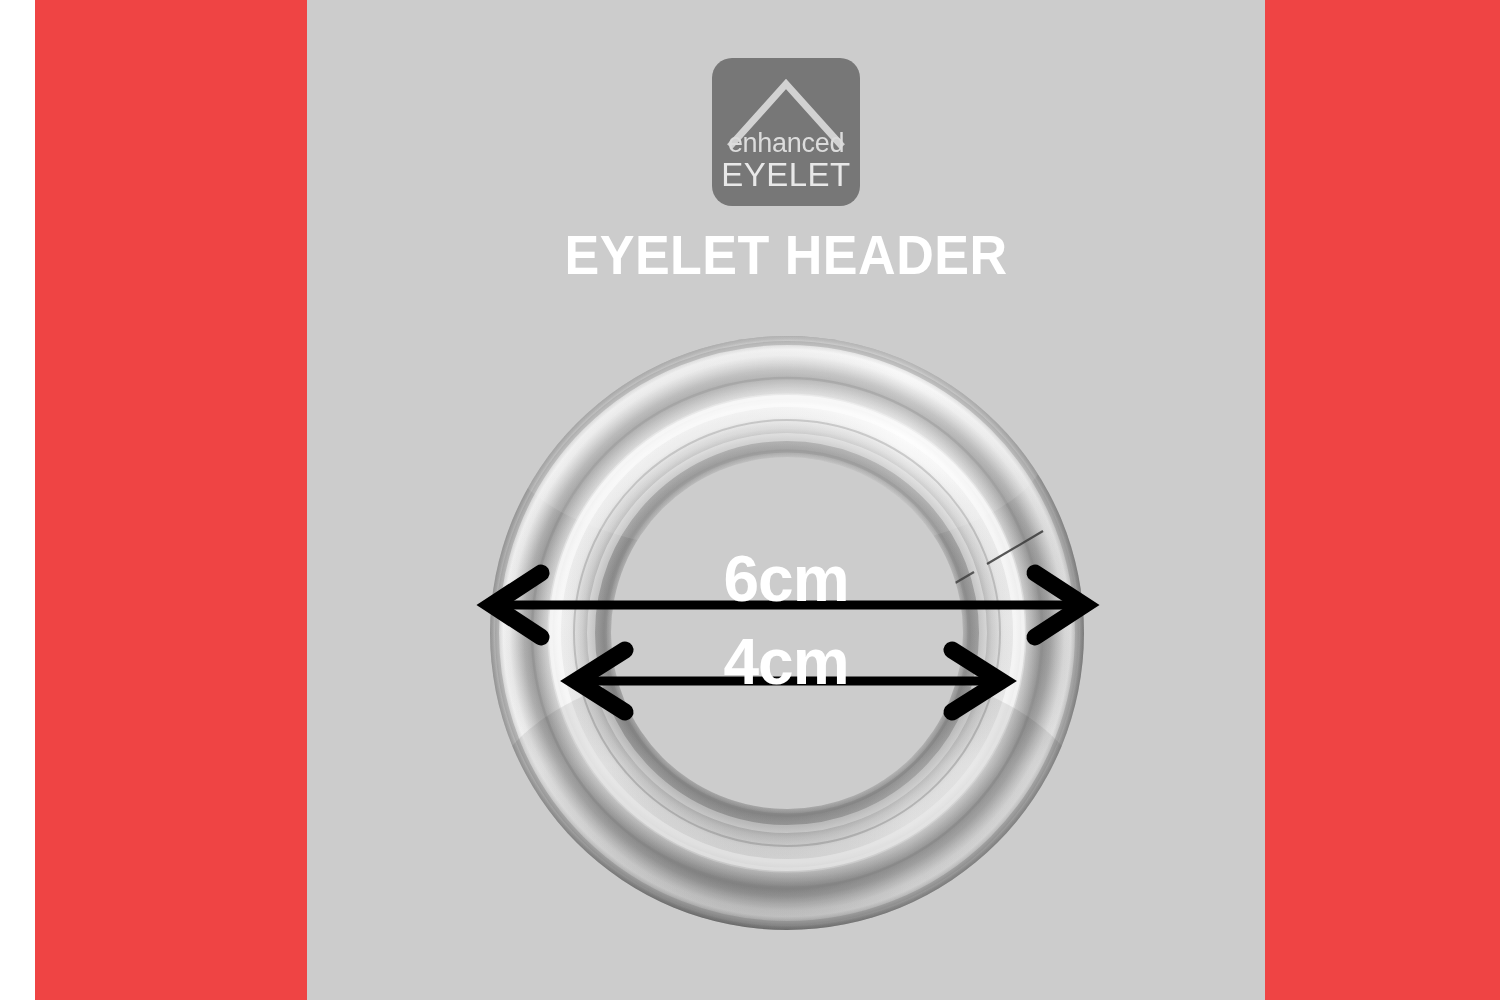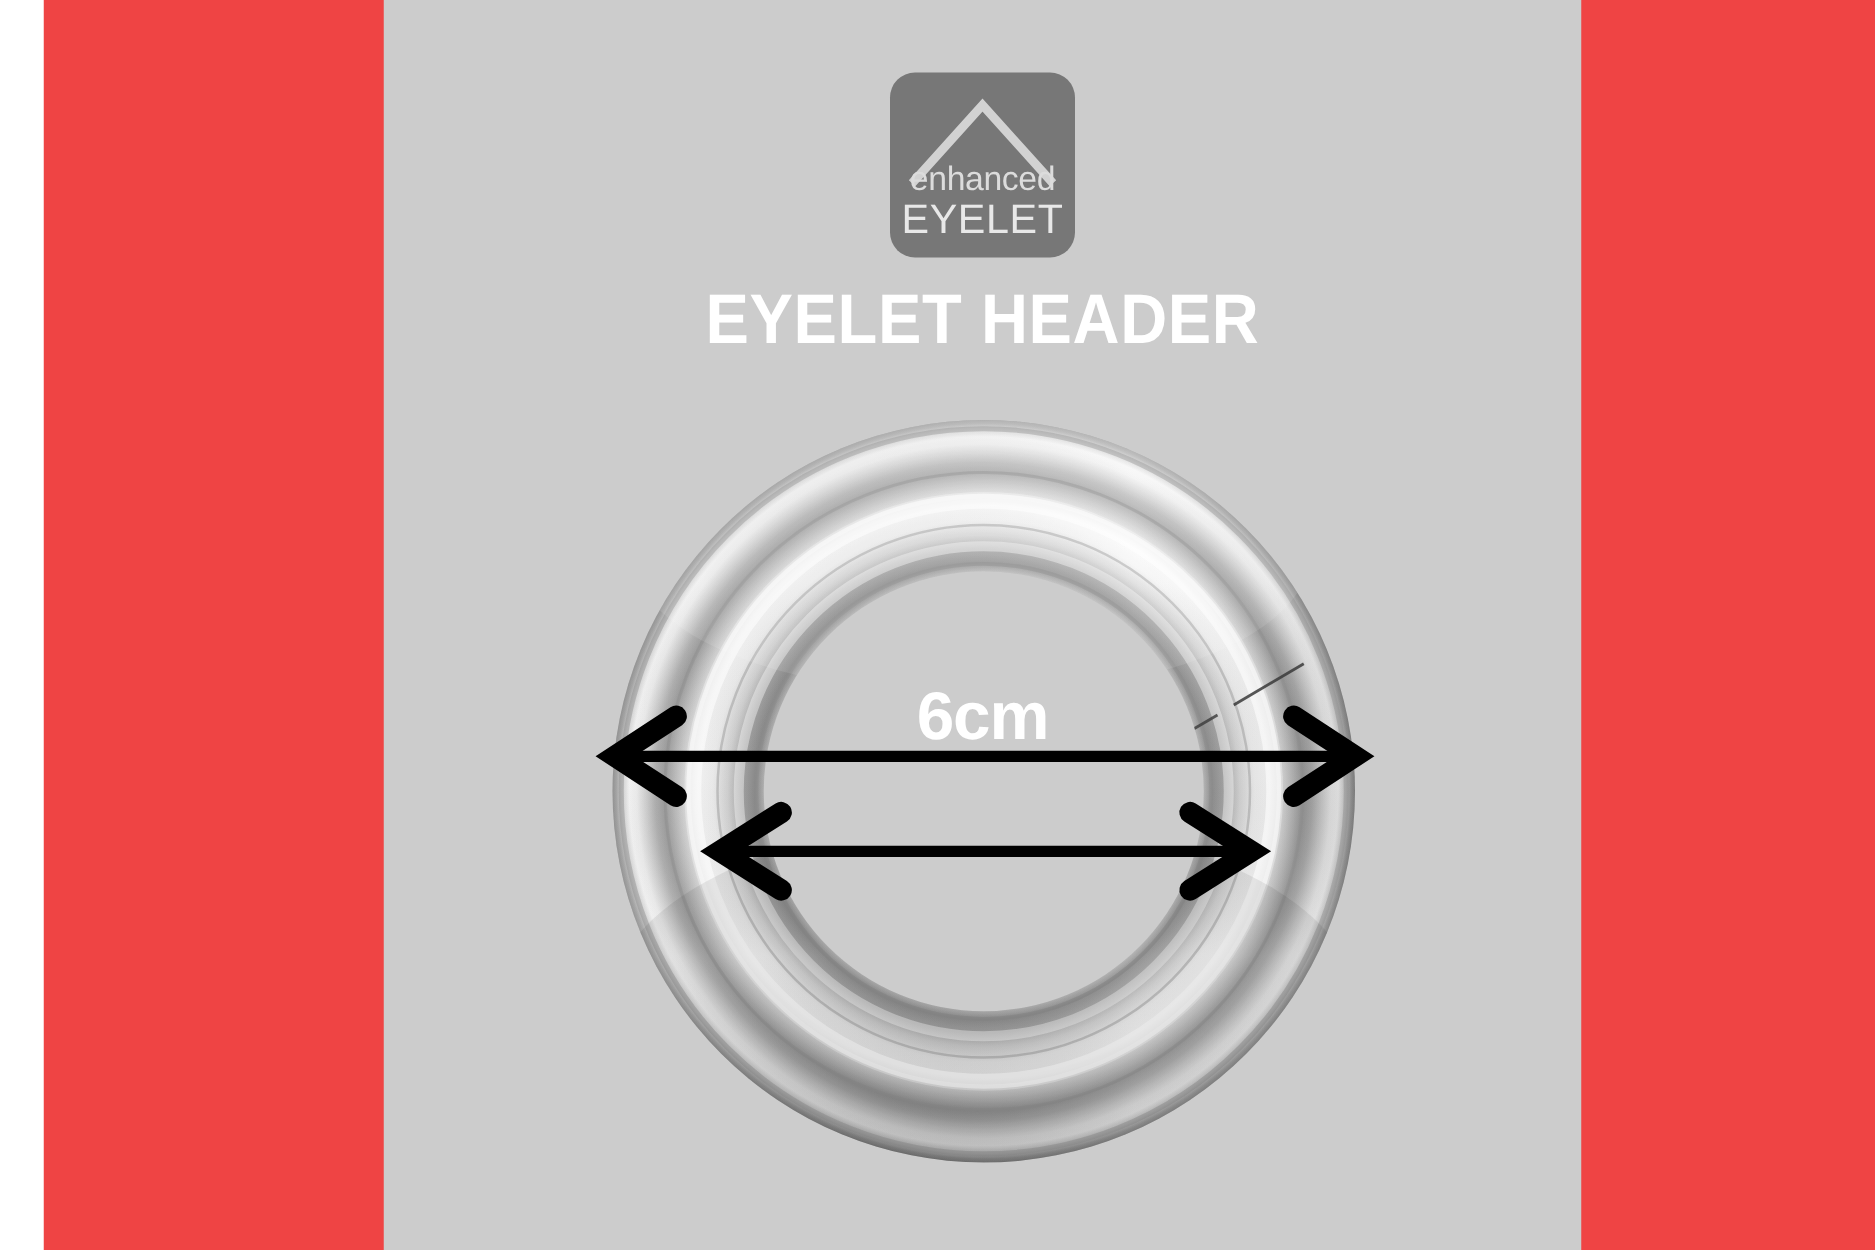--- a/index.html
+++ b/index.html
@@ -110,21 +110,21 @@
     left: 0;
     top: 0;
     width: 958px;
     height: 1000px;
     pointer-events: none;
   }
   .dim-label {
     position: absolute;
     color: #ffffff;
     font-weight: bold;
-    font-size: 54px;
+    font-size: 64px;
     letter-spacing: -1px;
     text-align: center;
     white-space: nowrap;
   }
   #label-outer { left: 0; top: 542px; width: 958px; }
   #label-inner { left: 0; top: 625px; width: 958px; }
 </style>
 </head>
 <body>
 
@@ -230,16 +230,17 @@
         </g>
 
         <g>
           <line x1="276" y1="681" x2="688" y2="681" stroke="#000000" stroke-width="9"></line>
           <polyline points="318,650 269,681 318,712" fill="none" stroke="#000000" stroke-width="17" stroke-linecap="round" stroke-linejoin="miter"></polyline>
           <polyline points="645,650 694,681 645,712" fill="none" stroke="#000000" stroke-width="17" stroke-linecap="round" stroke-linejoin="miter"></polyline>
         </g>
       </svg>
 
       <div id="label-outer" class="dim-label">6cm</div>
+      <div id="label-inner" class="dim-label">4cm</div>
     </div>
 
   </div>
 </div>
 
 </body></html>

